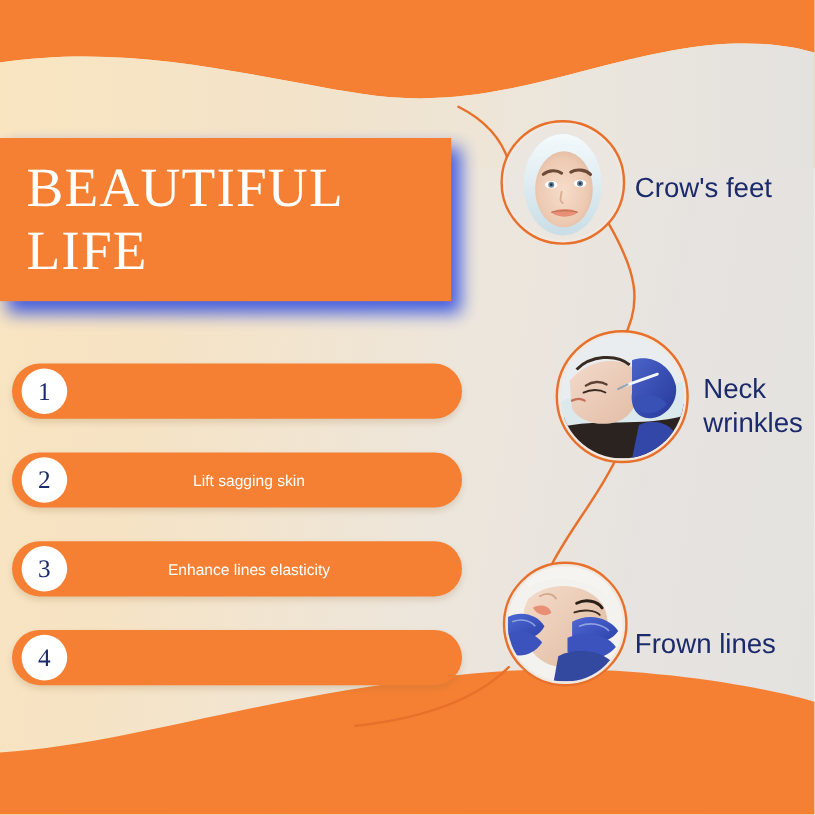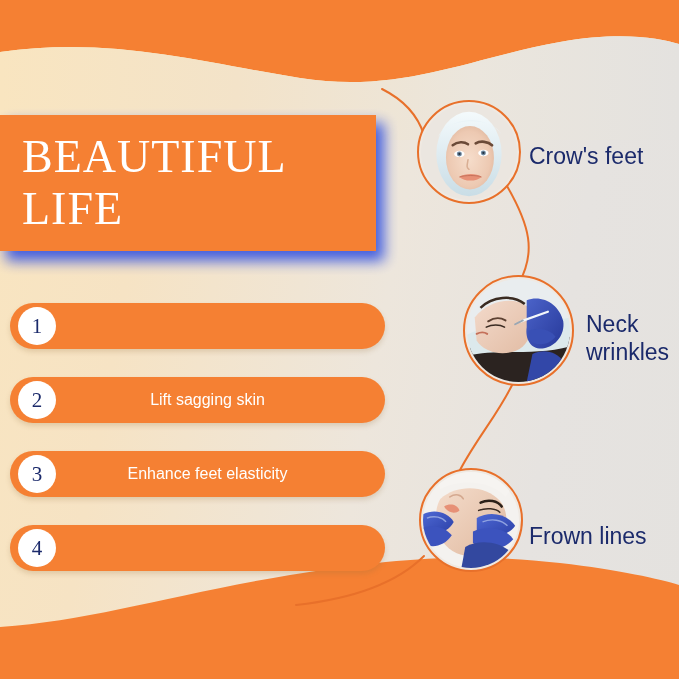--- a/index.html
+++ b/index.html
@@ -62,21 +62,21 @@
     background:#FFFFFF;
     display:flex;align-items:center;justify-content:center;
     font-family:"Liberation Serif", serif;
     font-size:21px;
     color:#1B2A6B;
   }
   .pill-label{
     flex:1;
     text-align:center;
     color:#FFFFFF;
-    font-size:16px;
+    font-size:13px;
     padding-right:26px;
     white-space:nowrap;
   }
   .pill.p1 .pill-label{padding-right:14px;font-size:17px;}
 
   
   .connector{position:absolute;left:0;top:0;width:679px;height:679px;pointer-events:none;}
 
   .node{position:absolute;}
   .node-circle{
@@ -155,21 +155,21 @@
       <div class="pill-num">1</div>
     </div>
 
     <div class="pill p2">
       <div class="pill-num">2</div>
       <div class="pill-label">Lift sagging skin</div>
     </div>
 
     <div class="pill p3">
       <div class="pill-num">3</div>
-      <div class="pill-label">Enhance feet elasticity</div>
+      <div class="pill-label">Enhance lines elasticity</div>
     </div>
 
     <div class="pill p4">
       <div class="pill-num">4</div>
     </div>
 
   </div>
 
   <div class="node" id="node-crows-feet">
     <div class="node-circle">

